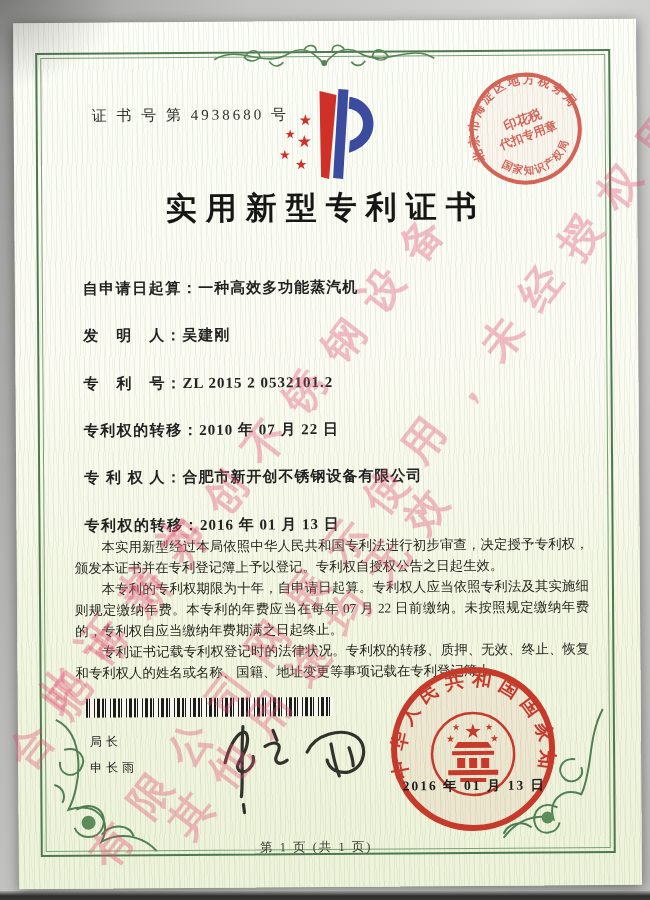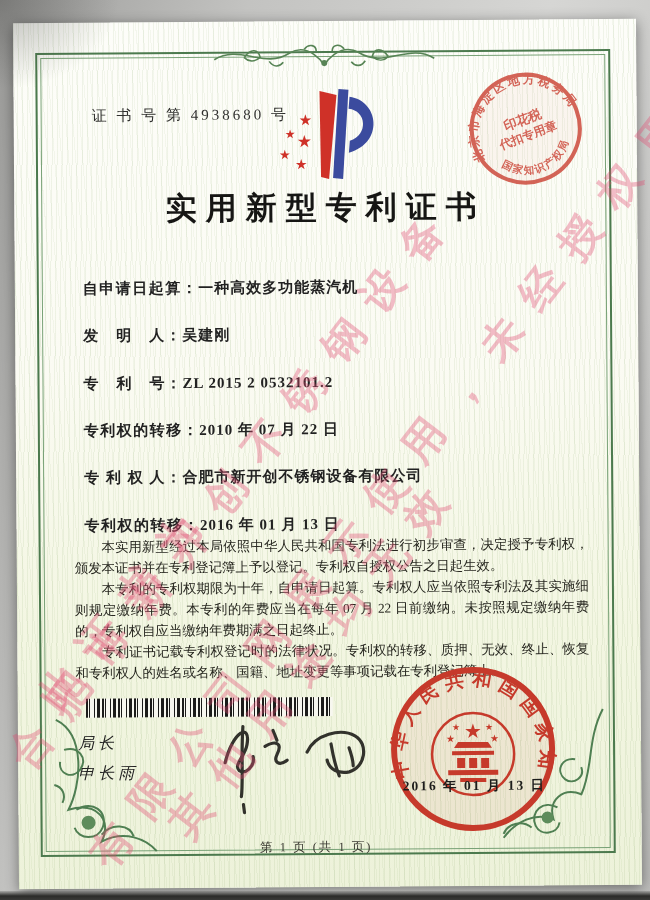--- a/index.html
+++ b/index.html
@@ -42,22 +42,22 @@
   .field-row .lab{letter-spacing:1.5px;}
   .f0{top:0;} .f1{top:47px;} .f2{top:95px;} .f3{top:142px;} .f4{top:189px;} .f5{top:237px;}
   
   .body-text{position:absolute;left:58px;top:514px;width:514px;font-size:13.4px;
     line-height:21px;color:#26261f;}
   .body-text p{margin:0;text-indent:2em;text-align:justify;font-weight:500;}
   
   .barcode{position:absolute;left:68px;top:676px;width:247px;height:19px;
     background:repeating-linear-gradient(90deg,#1c1c1a 0 2px,#f7f7ef 2px 3px,#1c1c1a 3px 4px,#f7f7ef 4px 8px,#1c1c1a 8px 9px,#f7f7ef 9px 11px,#1c1c1a 11px 14px,#f7f7ef 14px 16px);}
   
-  .director{position:absolute;left:60px;top:711px;font-size:16px;color:#222;letter-spacing:4px;
-    font-family:"Liberation Sans","DejaVu Sans",sans-serif;font-style:italic;}
+  .director{position:absolute;left:72px;top:711px;font-size:12px;color:#222;letter-spacing:4px;
+    font-family:"Liberation Sans","DejaVu Sans",sans-serif;}
   .director div{margin-bottom:9px;}
   .signature{position:absolute;left:185px;top:683px;width:175px;height:115px;}
   
   .seal{position:absolute;left:368px;top:642px;width:174px;height:174px;}
   .seal-date{position:absolute;left:366px;top:757px;width:180px;text-align:center;
     font-size:13.5px;color:#1d1d1b;letter-spacing:2px;font-weight:600;}
   
   .page-footer{position:absolute;left:-14px;top:818px;width:100%;text-align:center;
     font-size:12.5px;color:#3a3a32;letter-spacing:2px;}
   

